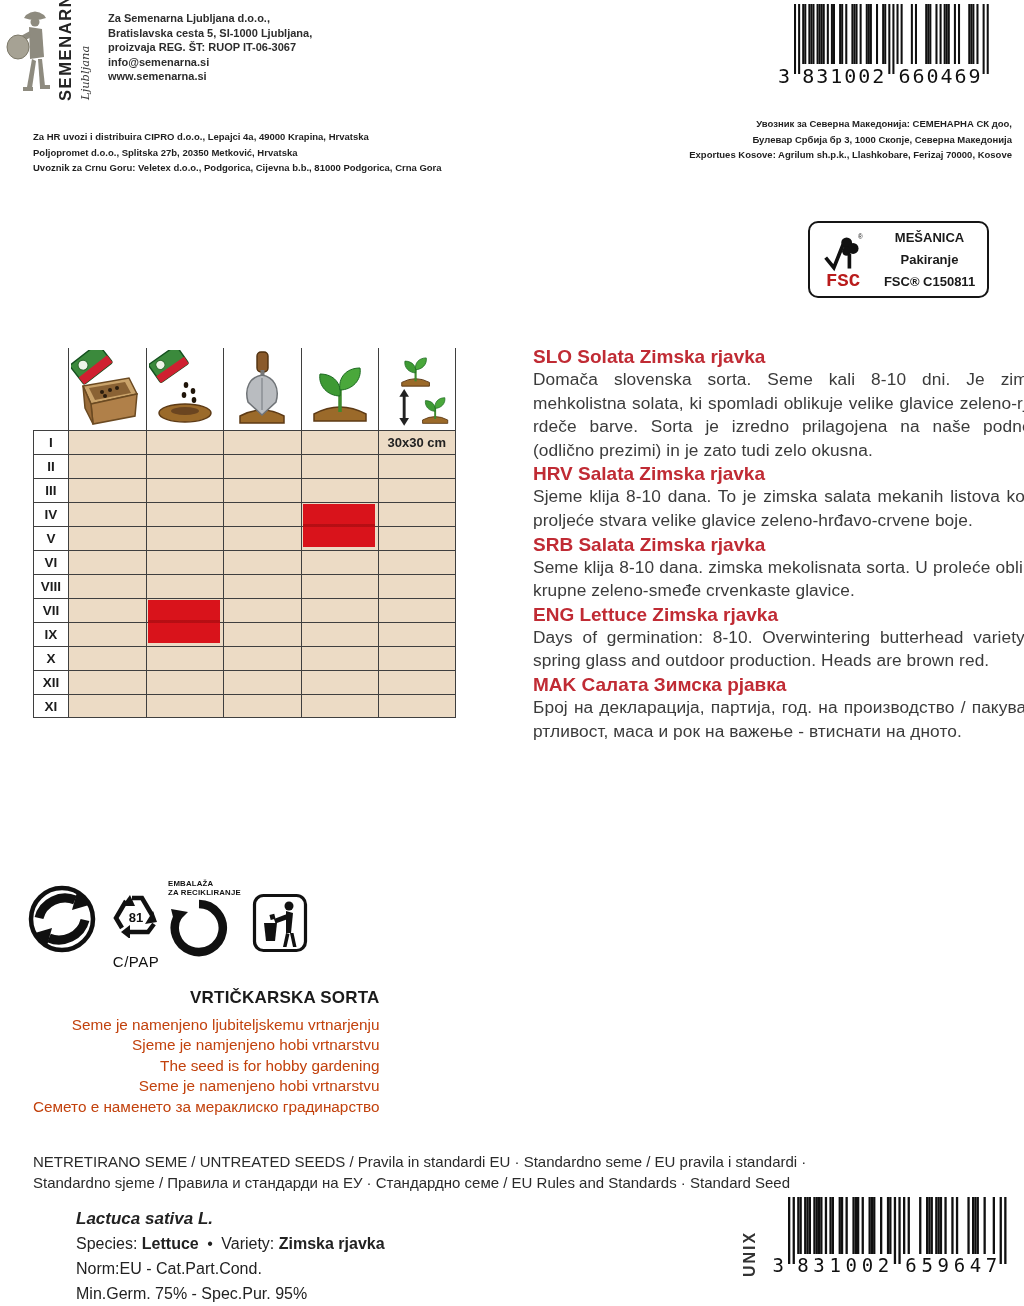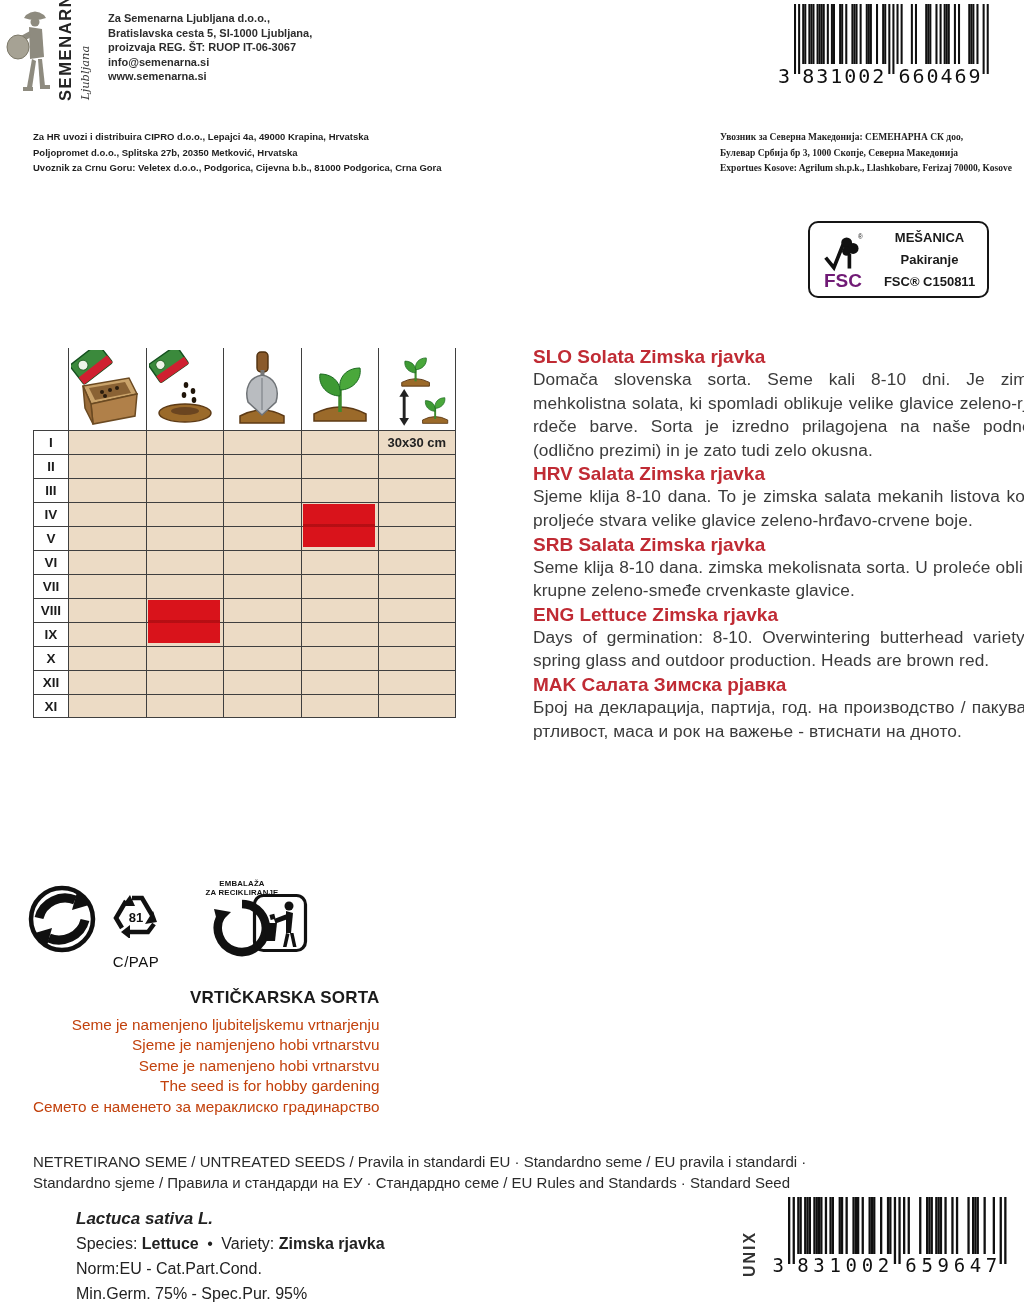--- a/index.html
+++ b/index.html
@@ -12,27 +12,27 @@
   .sower{left:6px;top:7px;}
   .brandname{left:56px;top:4px;height:97px;font-size:16.5px;font-weight:800;letter-spacing:1.6px;color:#242424;}
   .brandcity{left:78px;top:12px;height:88px;font-family:"DejaVu Serif","Liberation Serif",serif;font-style:italic;font-size:11.5px;color:#3a3a3a;}
   .company{left:108px;top:11px;font-size:11px;font-weight:700;line-height:14.6px;color:#2d2d2d;}
   .bc-top{left:779px;top:4px;}
   .bc-bottom{left:772px;top:1197px;}
   .unix{left:741px;top:1203px;height:74px;font-size:16px;font-weight:600;letter-spacing:2px;color:#333;}
 
   .dist{font-size:9.5px;font-weight:700;line-height:15.5px;color:#1f1f1f;}
   .dist-l{left:33px;top:129px;}
-  .dist-r{right:12px;top:130px;text-align:left;font-family:Liberation Serif, serif;}
+  .dist-r{right:12px;top:116px;text-align:right;}
 
   
   .fsc{left:808px;top:221px;width:181px;height:77px;border:2.5px solid #151515;border-radius:10px;
        display:flex;align-items:center;box-sizing:border-box;background:#fff;}
   .fsc-left{width:66px;display:flex;flex-direction:column;align-items:center;justify-content:center;}
-  .fsc-acronym{font-family:Liberation Sans, sans-serif;font-weight:700;font-size:19px;color:#701a75;line-height:14px;}
+  .fsc-acronym{font-family:Liberation Mono, monospace;font-weight:700;font-size:19px;color:#b91c1c;line-height:14px;}
   .fsc-right{flex:1;text-align:center;font-weight:700;font-size:13px;line-height:22px;color:#1a1a1a;padding-right:4px;}
 
   
   .cal{left:33px;top:348px;width:424px;height:370px;}
   .cal-header{display:flex;height:82px;}
   .cal-hlabel{width:35px;}
   .cal-hcell{width:77.5px;box-sizing:border-box;border-left:1.6px solid var(--grid);
              display:flex;align-items:center;justify-content:center;}
   .cal-hcell:last-child{border-right:1.6px solid var(--grid);}
   .cal-row{display:flex;height:24px;}
@@ -47,21 +47,21 @@
 
   
   .descs{left:489px;top:345px;width:522px;margin-left:44px;}
   .desc-h{font-size:19px;font-weight:700;color:var(--accent);line-height:23px;}
   .desc p{margin:0;font-size:17.3px;line-height:23.6px;color:#3b3b3b;text-align:justify;letter-spacing:.1px;}
 
   
   .greendot{left:27px;top:884px;}
   .mobius-wrap{left:103px;top:888px;width:66px;text-align:center;}
   .mobius-label{font-weight:400;font-size:15px;color:#111;margin-top:11px;letter-spacing:.5px;}
-  .embalaza{left:168px;top:879px;width:76px;text-align:center;margin-left:36px;}
+  .embalaza{left:168px;top:879px;width:76px;}
   .embalaza-txt{font-size:7.8px;font-weight:700;line-height:9px;color:#111;letter-spacing:.2px;}
   .tidyman{left:252px;top:893px;}
 
   
   .hobby{left:33px;top:988px;text-align:right;}
   .hobby-title{font-size:17px;font-weight:700;color:#1b1b1b;margin-bottom:7px;letter-spacing:.2px;}
   .hobby-lines div{font-size:15.3px;line-height:20.4px;color:#c2410c;}
 
   .standards{left:33px;top:1152px;font-size:15px;line-height:20.5px;color:#2b2b2b;font-weight:500;}
 
@@ -300,29 +300,29 @@
         </div>
         <div class="cal-row">
           <div class="cal-mlabel">VI</div>
           <div class="cal-cell"></div>
           <div class="cal-cell"></div>
           <div class="cal-cell"></div>
           <div class="cal-cell"></div>
           <div class="cal-cell"></div>
         </div>
         <div class="cal-row">
+          <div class="cal-mlabel">VIII</div>
+          <div class="cal-cell"></div>
+          <div class="cal-cell"></div>
+          <div class="cal-cell"></div>
+          <div class="cal-cell"></div>
+          <div class="cal-cell"></div>
+        </div>
+        <div class="cal-row">
           <div class="cal-mlabel">VII</div>
-          <div class="cal-cell"></div>
-          <div class="cal-cell"></div>
-          <div class="cal-cell"></div>
-          <div class="cal-cell"></div>
-          <div class="cal-cell"></div>
-        </div>
-        <div class="cal-row">
-          <div class="cal-mlabel">VIII</div>
           <div class="cal-cell"></div>
           <div class="cal-cell"></div>
           <div class="cal-cell"></div>
           <div class="cal-cell"></div>
           <div class="cal-cell"></div>
         </div>
         <div class="cal-row">
           <div class="cal-mlabel">IX</div>
           <div class="cal-cell"></div>
           <div class="cal-cell"></div>
@@ -427,22 +427,22 @@
       <path d="M38,40 L41,54 L44.5,54 L41.5,40 Z"></path>
       <path d="M12,30 L25,30 L23,48 L14,48 Z"></path>
     </g>
   </svg>
 
   <div class="abs hobby">
     <div class="hobby-title">VRTIČKARSKA SORTA</div>
     <div class="hobby-lines">
         <div>Seme je namenjeno ljubiteljskemu vrtnarjenju</div>
         <div>Sjeme je namjenjeno hobi vrtnarstvu</div>
+        <div>The seed is for hobby gardening</div>
         <div>Seme je namenjeno hobi vrtnarstvu</div>
-        <div>The seed is for hobby gardening</div>
         <div>Семето е наменето за мераклиско градинарство</div>
       </div>
   </div>
 
   <div class="abs standards">
       <div>NETRETIRANO SEME / UNTREATED SEEDS / Pravila in standardi EU · Standardno seme / EU pravila i standardi ·</div>
       <div>Standardno sjeme / Правила и стандарди на ЕУ · Стандардно семе / EU Rules and Standards · Standard Seed</div>
     </div>
 
   <div class="abs species">

